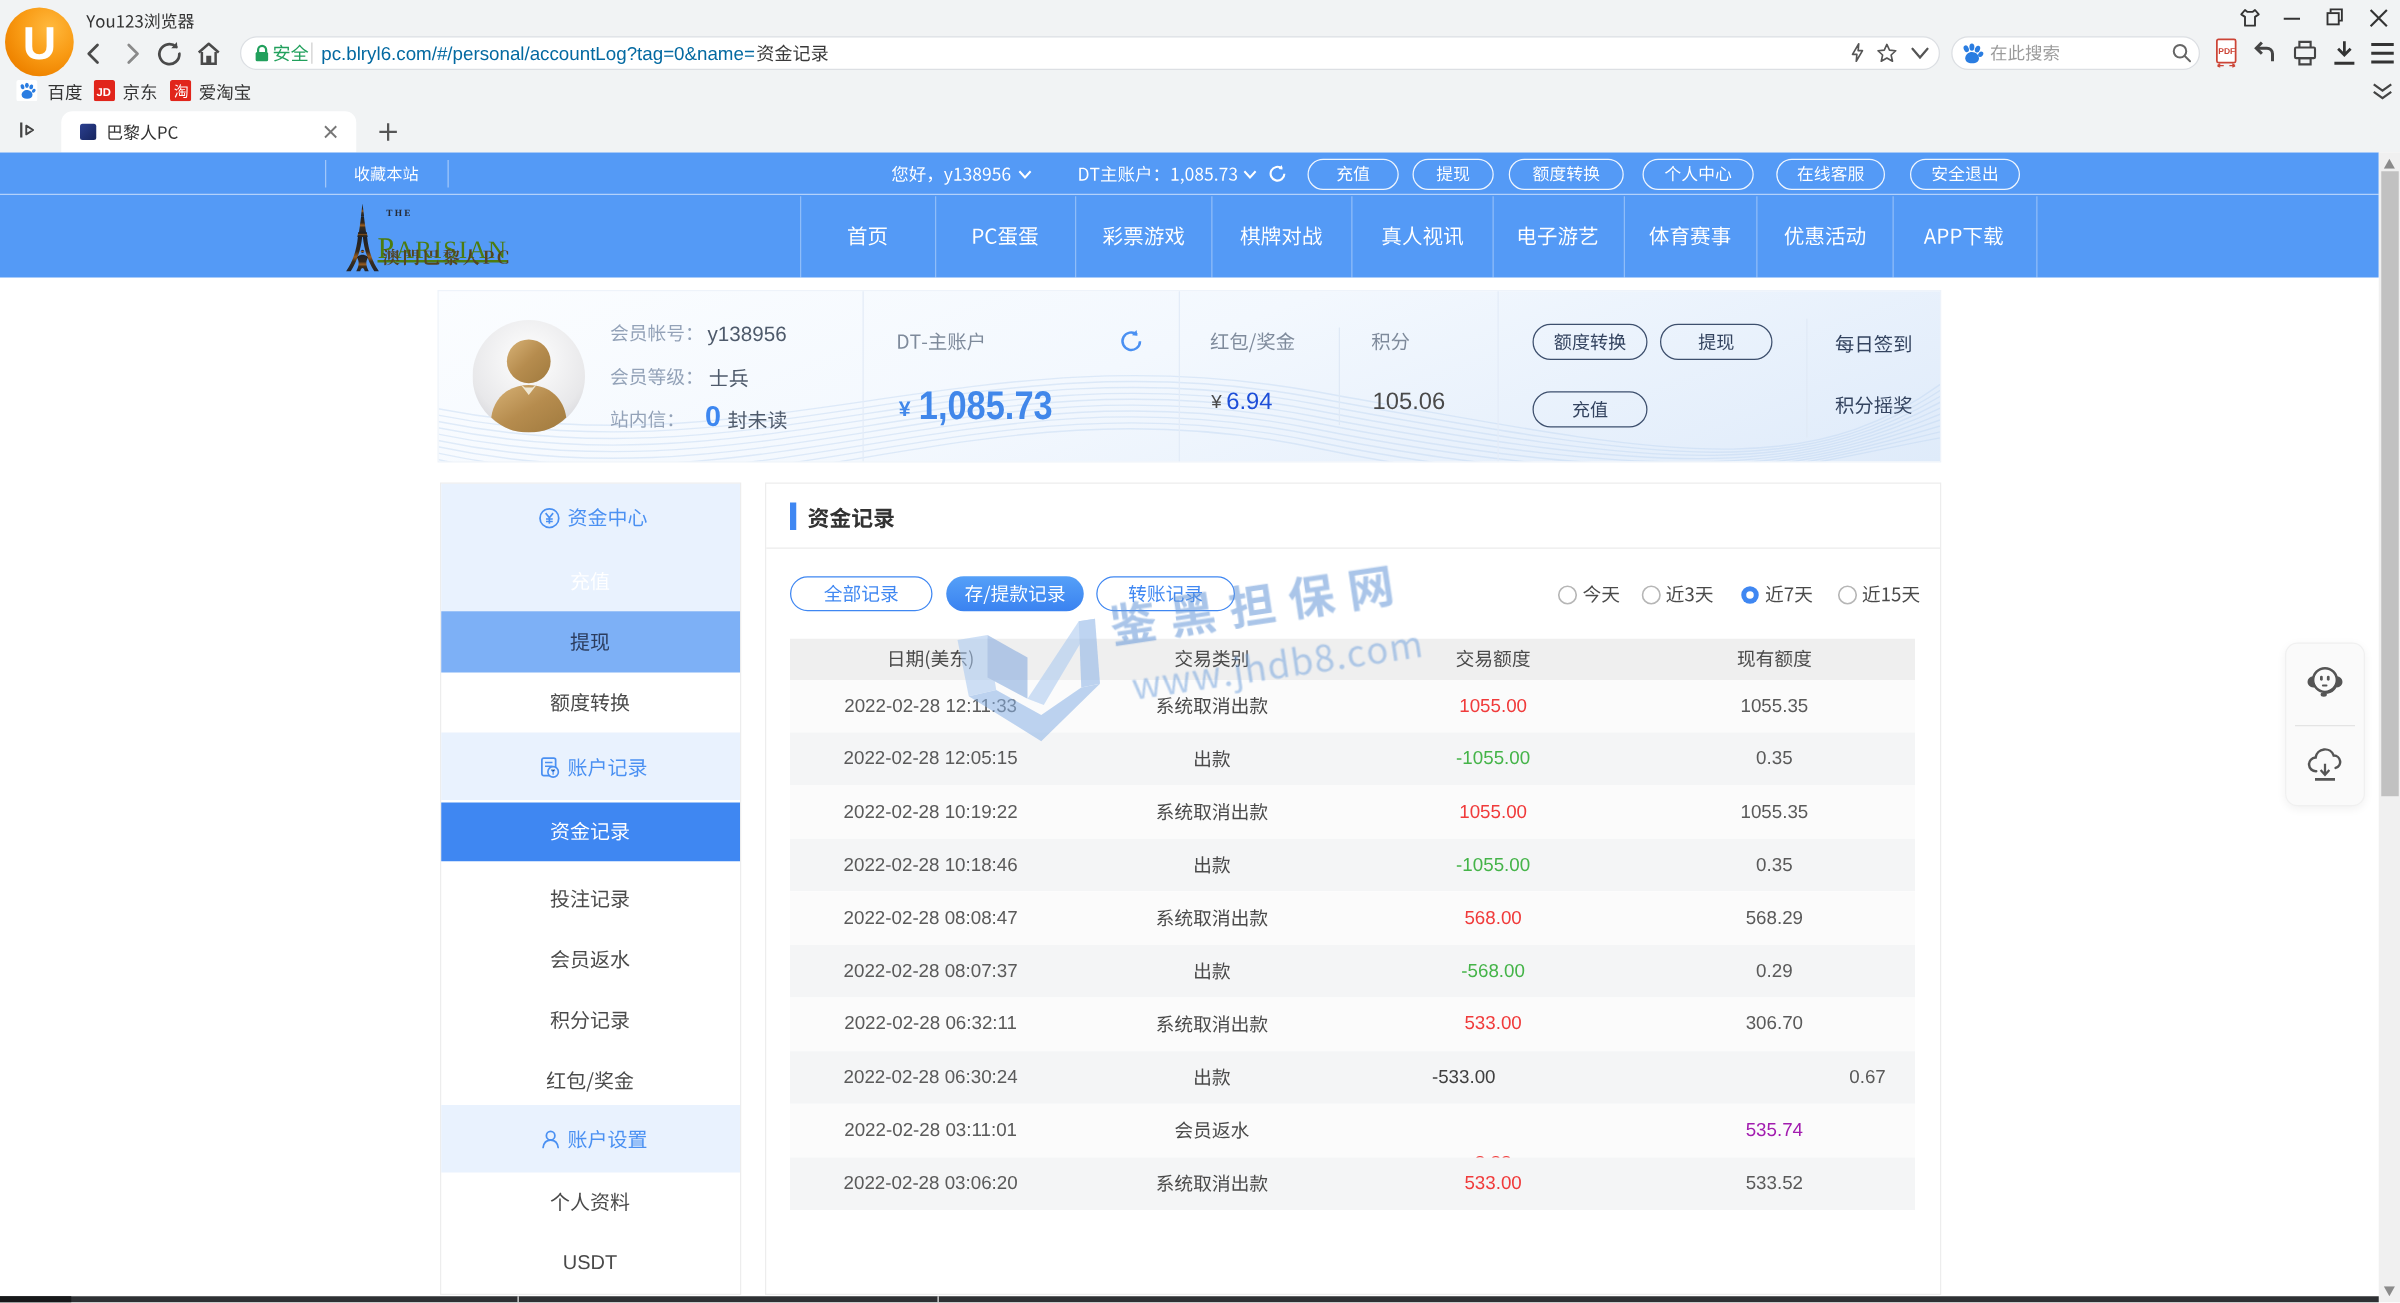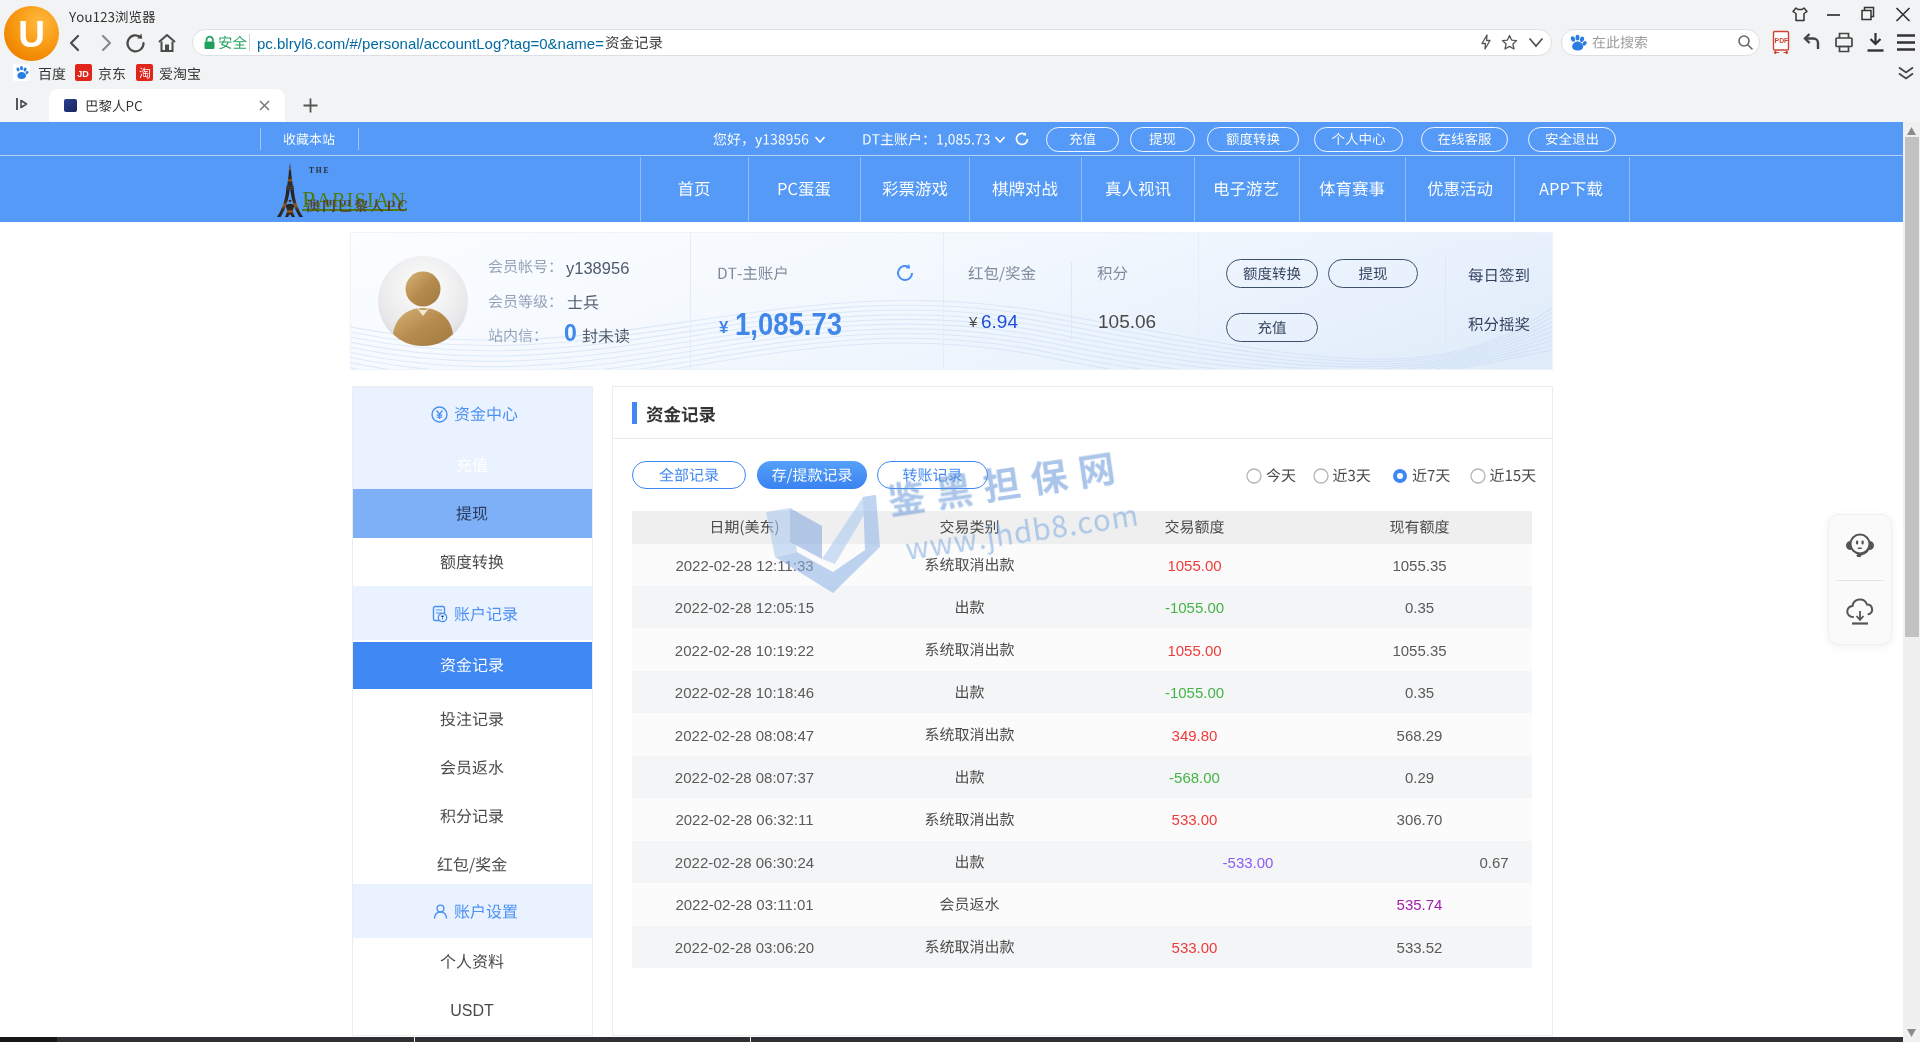--- a/index.html
+++ b/index.html
@@ -276,33 +276,33 @@
     <div style="position:absolute;left:632px;top:628.4px;width:900px;height:42.45px;background:#fbfbfb;"></div>
     <div style="position:absolute;left:744.5px;top:649.625px;transform:translate(-50%,-50%);font:400 15px 'Liberation Sans',sans-serif;color:#5a5a5a;white-space:nowrap;">2022-02-28 10:19:22</div>
     <div style="position:absolute;left:1194.5px;top:649.625px;transform:translate(-50%,-50%);font:400 15px 'Liberation Sans',sans-serif;color:#f03b3b;white-space:nowrap;">1055.00</div>
     <div style="position:absolute;left:1419.5px;top:649.625px;transform:translate(-50%,-50%);font:400 15px 'Liberation Sans',sans-serif;color:#5a5a5a;white-space:nowrap;">1055.35</div>
     <div style="position:absolute;left:632px;top:670.85px;width:900px;height:42.45px;background:#f4f5f6;"></div>
     <div style="position:absolute;left:744.5px;top:692.075px;transform:translate(-50%,-50%);font:400 15px 'Liberation Sans',sans-serif;color:#5a5a5a;white-space:nowrap;">2022-02-28 10:18:46</div>
     <div style="position:absolute;left:1194.5px;top:692.075px;transform:translate(-50%,-50%);font:400 15px 'Liberation Sans',sans-serif;color:#45b449;white-space:nowrap;">-1055.00</div>
     <div style="position:absolute;left:1419.5px;top:692.075px;transform:translate(-50%,-50%);font:400 15px 'Liberation Sans',sans-serif;color:#5a5a5a;white-space:nowrap;">0.35</div>
     <div style="position:absolute;left:632px;top:713.3px;width:900px;height:42.45px;background:#fbfbfb;"></div>
     <div style="position:absolute;left:744.5px;top:734.525px;transform:translate(-50%,-50%);font:400 15px 'Liberation Sans',sans-serif;color:#5a5a5a;white-space:nowrap;">2022-02-28 08:08:47</div>
-    <div style="position:absolute;left:1194.5px;top:734.525px;transform:translate(-50%,-50%);font:400 15px 'Liberation Sans',sans-serif;color:#f03b3b;white-space:nowrap;">349.80</div>
+    <div style="position:absolute;left:1194.5px;top:734.525px;transform:translate(-50%,-50%);font:400 15px 'Liberation Sans',sans-serif;color:#f03b3b;white-space:nowrap;">568.00</div>
     <div style="position:absolute;left:1419.5px;top:734.525px;transform:translate(-50%,-50%);font:400 15px 'Liberation Sans',sans-serif;color:#5a5a5a;white-space:nowrap;">568.29</div>
     <div style="position:absolute;left:632px;top:755.75px;width:900px;height:42.45px;background:#f4f5f6;"></div>
     <div style="position:absolute;left:744.5px;top:776.975px;transform:translate(-50%,-50%);font:400 15px 'Liberation Sans',sans-serif;color:#5a5a5a;white-space:nowrap;">2022-02-28 08:07:37</div>
     <div style="position:absolute;left:1194.5px;top:776.975px;transform:translate(-50%,-50%);font:400 15px 'Liberation Sans',sans-serif;color:#45b449;white-space:nowrap;">-568.00</div>
     <div style="position:absolute;left:1419.5px;top:776.975px;transform:translate(-50%,-50%);font:400 15px 'Liberation Sans',sans-serif;color:#5a5a5a;white-space:nowrap;">0.29</div>
     <div style="position:absolute;left:632px;top:798.2px;width:900px;height:42.45px;background:#fbfbfb;"></div>
     <div style="position:absolute;left:744.5px;top:819.425px;transform:translate(-50%,-50%);font:400 15px 'Liberation Sans',sans-serif;color:#5a5a5a;white-space:nowrap;">2022-02-28 06:32:11</div>
     <div style="position:absolute;left:1194.5px;top:819.425px;transform:translate(-50%,-50%);font:400 15px 'Liberation Sans',sans-serif;color:#f03b3b;white-space:nowrap;">533.00</div>
     <div style="position:absolute;left:1419.5px;top:819.425px;transform:translate(-50%,-50%);font:400 15px 'Liberation Sans',sans-serif;color:#5a5a5a;white-space:nowrap;">306.70</div>
     <div style="position:absolute;left:632px;top:840.65px;width:900px;height:42.45px;background:#f4f5f6;"></div>
     <div style="position:absolute;left:744.5px;top:861.875px;transform:translate(-50%,-50%);font:400 15px 'Liberation Sans',sans-serif;color:#5a5a5a;white-space:nowrap;">2022-02-28 06:30:24</div>
-    <div style="position:absolute;left:1248px;top:861.875px;transform:translate(-50%,-50%);font:400 15px 'Liberation Sans',sans-serif;color:#8b5cf6;white-space:nowrap;">-533.00</div>
+    <div style="position:absolute;left:1171px;top:861.875px;transform:translate(-50%,-50%);font:400 15px 'Liberation Sans',sans-serif;color:#404040;white-space:nowrap;">-533.00</div>
     <div style="position:absolute;left:1494px;top:861.875px;transform:translate(-50%,-50%);font:400 15px 'Liberation Sans',sans-serif;color:#5a5a5a;white-space:nowrap;">0.67</div>
     <div style="position:absolute;left:632px;top:883.1px;width:900px;height:42.45px;background:#fbfbfb;"></div>
     <div style="position:absolute;left:744.5px;top:904.325px;transform:translate(-50%,-50%);font:400 15px 'Liberation Sans',sans-serif;color:#5a5a5a;white-space:nowrap;">2022-02-28 03:11:01</div>
     <div style="position:absolute;left:1194.5px;top:904.325px;transform:translate(-50%,-50%);font:400 15px 'Liberation Sans',sans-serif;color:#f03b3b;white-space:nowrap;margin-top:27px;">2.22</div>
     <div style="position:absolute;left:1419.5px;top:904.325px;transform:translate(-50%,-50%);font:400 15px 'Liberation Sans',sans-serif;color:#a21caf;white-space:nowrap;">535.74</div>
     <div style="position:absolute;left:632px;top:925.55px;width:900px;height:42.45px;background:#f4f5f6;"></div>
     <div style="position:absolute;left:744.5px;top:946.775px;transform:translate(-50%,-50%);font:400 15px 'Liberation Sans',sans-serif;color:#5a5a5a;white-space:nowrap;">2022-02-28 03:06:20</div>
     <div style="position:absolute;left:1194.5px;top:946.775px;transform:translate(-50%,-50%);font:400 15px 'Liberation Sans',sans-serif;color:#f03b3b;white-space:nowrap;">533.00</div>
     <div style="position:absolute;left:1419.5px;top:946.775px;transform:translate(-50%,-50%);font:400 15px 'Liberation Sans',sans-serif;color:#5a5a5a;white-space:nowrap;">533.52</div>
     <div style="position:absolute;left:1828px;top:514px;width:64px;height:131px;background:#fafafa;border:1px solid #f0f0f0;border-radius:10px;box-shadow:0 2px 8px rgba(0,0,0,.06);"></div>

